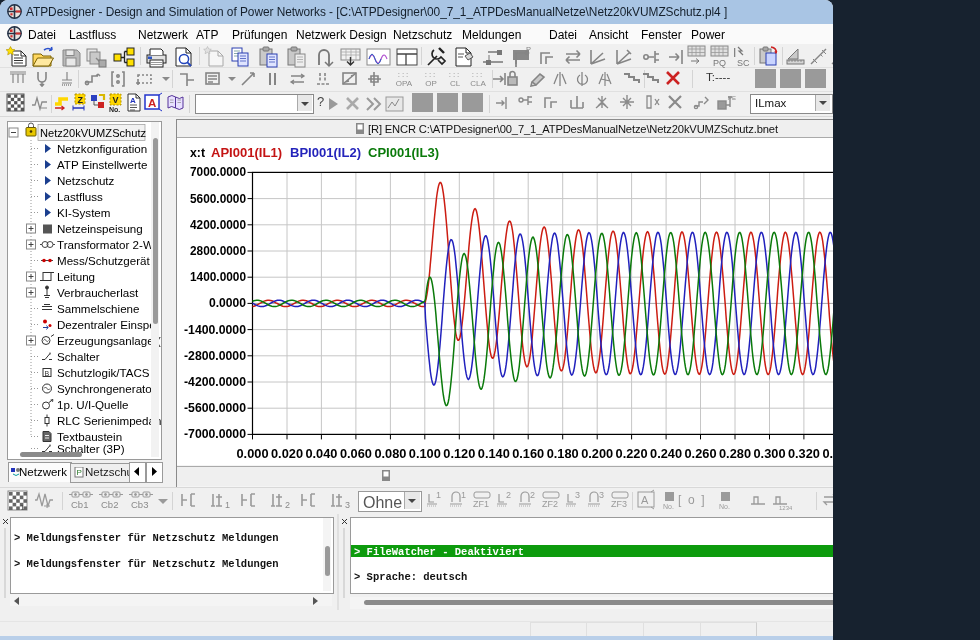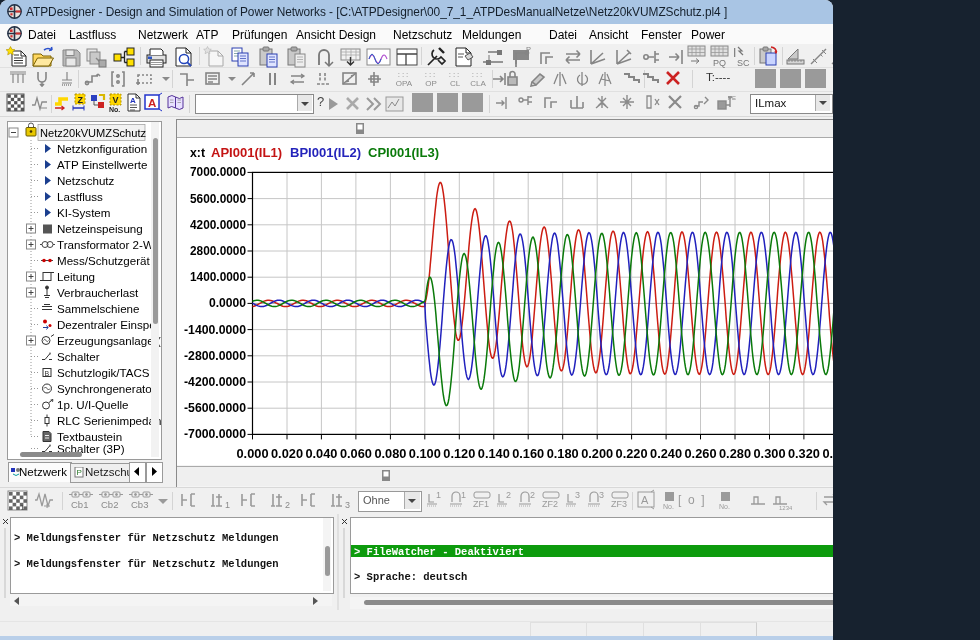--- a/index.html
+++ b/index.html
@@ -31,21 +31,21 @@
         <line x1="7.5" y1="0.5" x2="7.5" y2="14.5" stroke="#253246" stroke-width="1.6"></line>
         <rect x="8.6" y="6.5" width="5" height="2" fill="#d03030"></rect>
         <rect x="3" y="3.4" width="2.6" height="2.6" fill="#d03030"></rect>
         <rect x="3.4" y="9.2" width="2.2" height="2.2" fill="#d03030"></rect>
       </svg></div>
     <div class="t12" style="left:28px;top:28px">Datei</div>
     <div class="t12" style="left:69px;top:28px">Lastfluss</div>
     <div class="t12" style="left:138px;top:28px">Netzwerk</div>
     <div class="t12" style="left:196px;top:28px">ATP</div>
     <div class="t12" style="left:232px;top:28px">Prüfungen</div>
-    <div class="t12" style="left:296px;top:28px">Ansicht Design</div>
+    <div class="t12" style="left:296px;top:28px">Netzwerk Design</div>
     <div class="t12" style="left:393px;top:28px">Netzschutz</div>
     <div class="t12" style="left:462px;top:28px">Meldungen</div>
     <div class="t12" style="left:549px;top:28px">Datei</div>
     <div class="t12" style="left:589px;top:28px">Ansicht</div>
     <div class="t12" style="left:641px;top:28px">Fenster</div>
     <div class="t12" style="left:691px;top:28px">Power</div>
     <div style="position:absolute;left:938px;top:36px;width:7px;height:2px;background:#555"></div>
     <div style="position:absolute;left:954px;top:31px;width:6px;height:6px;border:1px solid #555"></div>
     <svg style="position:absolute;left:967px;top:30px" width="9" height="9" viewBox="0 0 9 9">
       <path d="M1.5 1.5 L7.5 7.5 M7.5 1.5 L1.5 7.5" stroke="#555" stroke-width="1.2"></path>
@@ -731,20 +731,21 @@
     </svg>
     <svg style="position:absolute;left:149px;top:466px" width="10" height="11" viewBox="0 0 10 11">
       <path d="M3 1 l5 4.5 L3 10z" fill="#000"></path>
     </svg>
     <div style="position:absolute;left:176px;top:119px;width:773px;height:367px;background:#f4f4f4;border:1px solid #8a8a8a"></div>
     <div style="position:absolute;left:177px;top:120px;width:771px;height:17px;background:#efefef;border-bottom:1px solid #aaa"></div>
     <svg style="position:absolute;left:355px;top:123px" width="10" height="12" viewBox="0 0 10 12">
       <rect x="1" y="0" width="8" height="11" fill="#888"></rect>
       <rect x="2.5" y="1.5" width="5" height="5" fill="#fff"></rect>
     </svg>
+    <div style="position:absolute;left:368px;top:123px;font-size:11.2px;letter-spacing:-0.15px;color:#111;white-space:nowrap">[R] ENCR C:\ATPDesigner\00_7_1_ATPDesManualNetze\Netz20kVUMZSchutz.bnet</div>
     <div style="position:absolute;left:177px;top:138px;width:771px;height:327px;background:#fff"></div>
     <svg style="position:absolute;left:0;top:0;width:980px;height:640px" viewBox="0 0 980 640">
 <g stroke="#c6c6c6" stroke-width="1">
         <line x1="252.5" y1="172.4" x2="252.5" y2="434.4"></line>
         <line x1="287.0" y1="172.4" x2="287.0" y2="434.4"></line>
         <line x1="321.4" y1="172.4" x2="321.4" y2="434.4"></line>
         <line x1="355.9" y1="172.4" x2="355.9" y2="434.4"></line>
         <line x1="390.4" y1="172.4" x2="390.4" y2="434.4"></line>
         <line x1="424.8" y1="172.4" x2="424.8" y2="434.4"></line>
         <line x1="459.3" y1="172.4" x2="459.3" y2="434.4"></line>
@@ -1032,21 +1033,21 @@
         <path d="M4 5 v12 M4 11 h5 M13 5 v12 M13 5 h4 m-4 12 h4" stroke-width="1.6"></path>
       </g>
     </svg>
     <svg style="position:absolute;left:328px;top:489px" width="24" height="24" viewBox="0 0 24 24">
       <g stroke="#9a9a9a" stroke-width="1.4" fill="none">
         <path d="M5 5 v12 m-2 0 h4 M11 5 v12 m-3-9 h6 m-6 9 h6" stroke-width="1.6"></path>
       </g>
     </svg>
     <div style="position:absolute;left:345px;top:500px;font-size:9px;color:#8a8a8a">3</div>
     <div style="position:absolute;left:358px;top:491px;width:62px;height:19px;background:#fff;border:1px solid #999"></div>
-    <div style="position:absolute;left:363px;top:494px;font-size:11px;color:#555">Ohne</div>
+    <div style="position:absolute;left:363px;top:494px;font-size:16px;color:#555">Ohne</div>
     <div style="position:absolute;left:404px;top:492px;width:15px;height:17px;background:#e8e8e8;border-left:1px solid #aaa"></div>
     <svg style="position:absolute;left:406px;top:492px" width="12" height="17" viewBox="0 0 12 17">
       <path d="M2 7 l4 4 4-4z" fill="#444"></path>
     </svg>
     <svg style="position:absolute;left:424px;top:489px" width="22" height="24" viewBox="0 0 22 24">
       <g stroke="#9a9a9a" stroke-width="1.4" fill="none">
         <path d="M5 5 v8 h5 M3 15 h10" stroke-width="1.2"></path>
         <path d="M3 17 h10" stroke-dasharray="1 1" stroke-width="0.8"></path>
         <text x="12" y="9" font-size="9" fill="#9a9a9a" stroke="none">1</text>
       </g>

